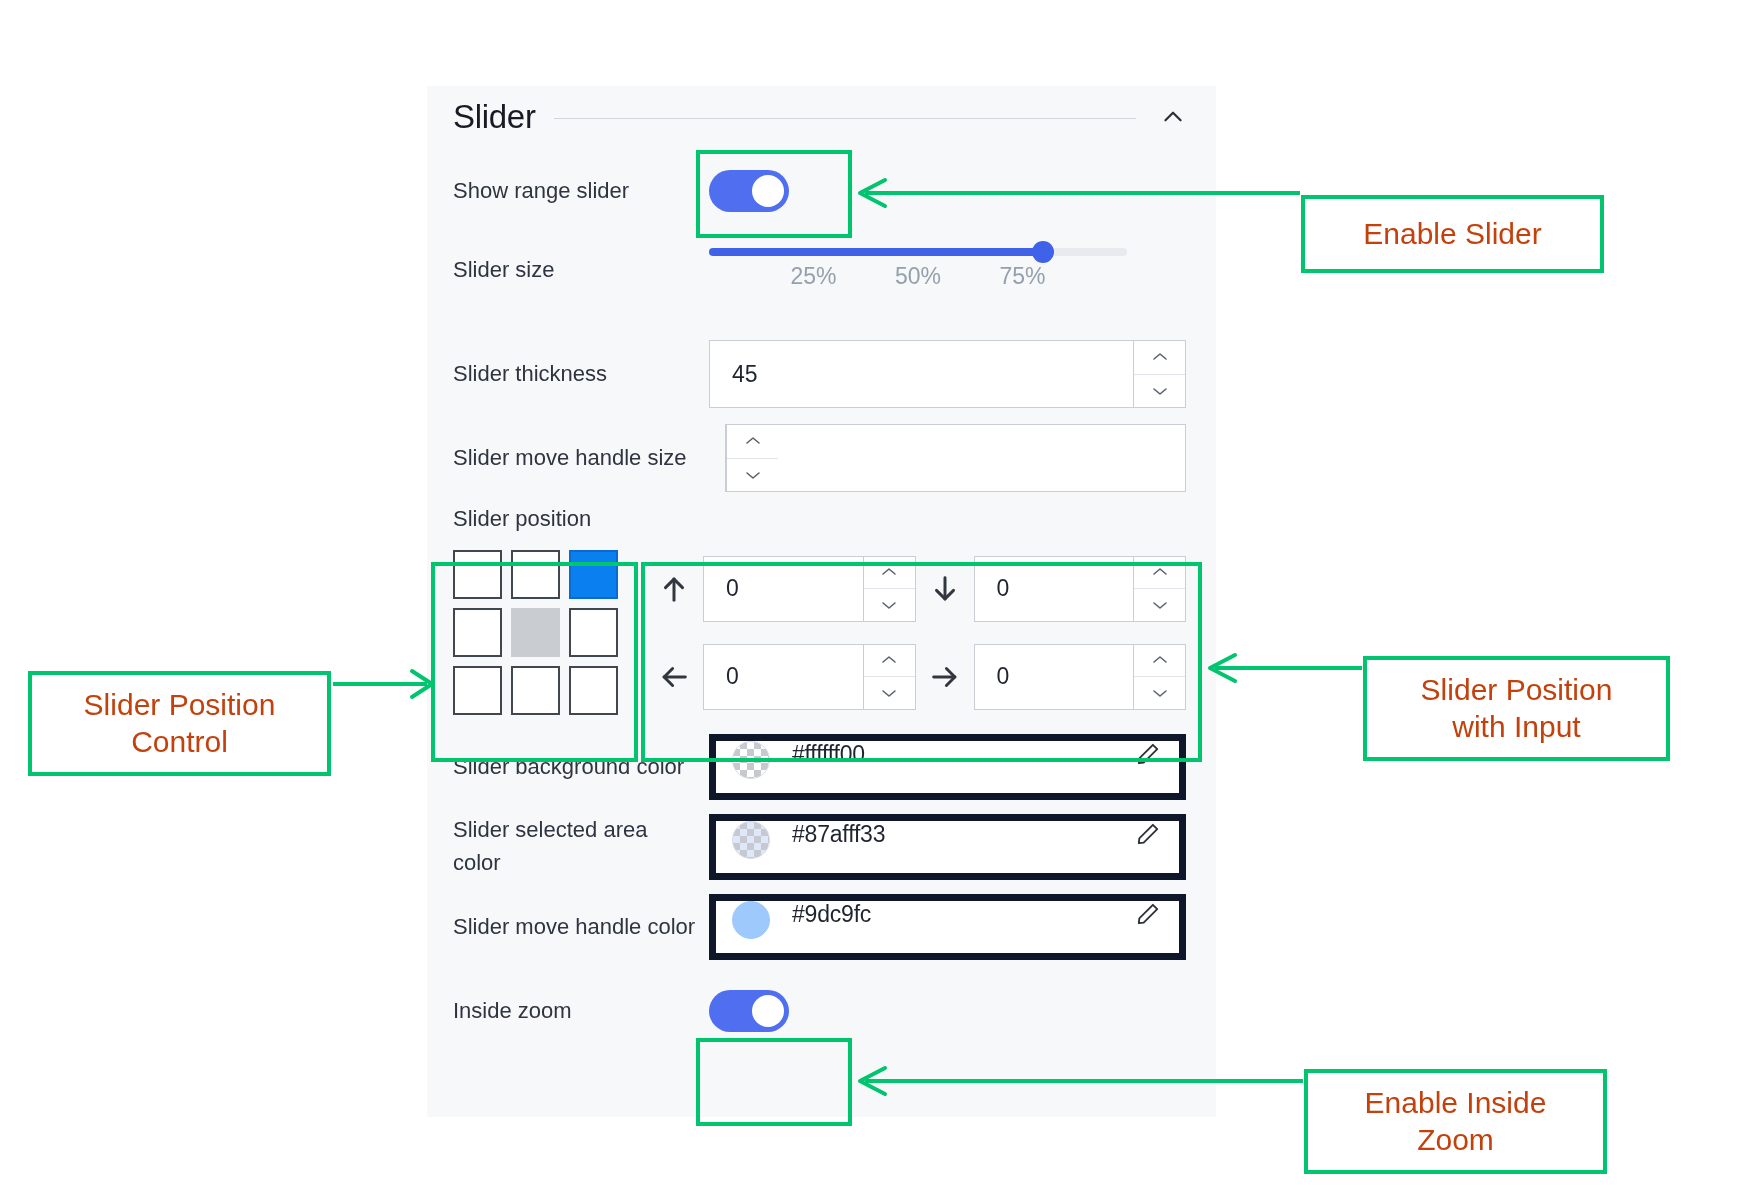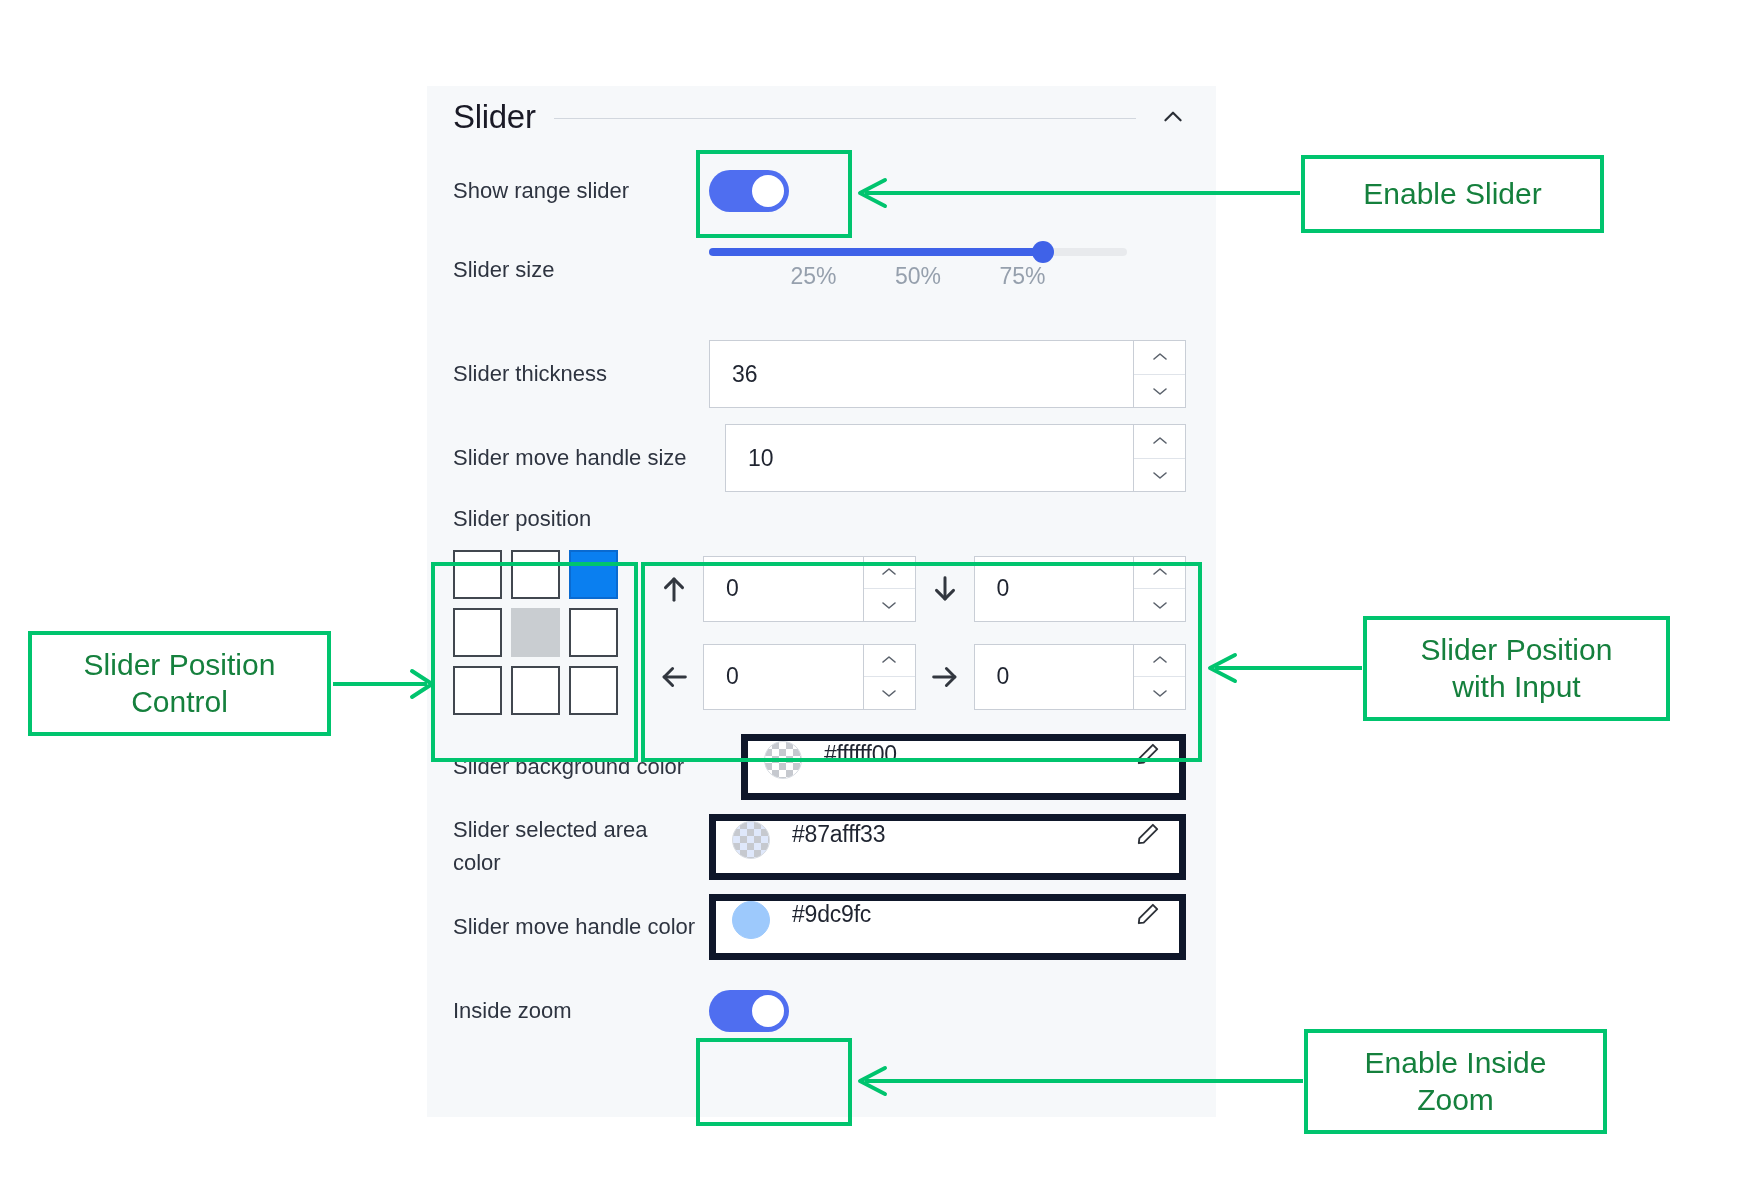--- a/index.html
+++ b/index.html
@@ -144,22 +144,23 @@
   }
   .pencil { width: 26px; height: 26px; flex: 0 0 auto; }
 
   
   .anno-box {
     position: absolute;
     border: 4px solid #00c46e;
     background: #ffffff;
     display: flex; align-items: center; justify-content: center;
     text-align: center;
-    font-size: 30px; color: #15803d; line-height: 1.22;
+    font-size: 30px; color: #c2410c; line-height: 1.22;
     padding: 11px 10px;
+    margin-top: 40px;
   }
   .hl {
     position: absolute;
     border: 4px solid #00c46e;
     pointer-events: none;
   }
   .conn { position: absolute; }
 </style>
 </head>
 <body>
@@ -201,42 +202,41 @@
               <span style="left: 75%;">75%</span>
             </div>
         </div>
       </div>
     </div>
 
     <div class="row" style="height:84px;">
       <div class="row-label">Slider thickness</div>
       <div class="row-ctl">
         <div class="numfield">
-          <div class="val">36</div>
+          <div class="val">45</div>
           <div class="spin">
             <div>
               <svg class="caret" viewBox="0 0 20 12" fill="none" stroke="#5b626c" stroke-width="1.6" stroke-linecap="round" stroke-linejoin="round">
                   <polyline points="4,8 10,3 16,8"></polyline>
                 </svg>
             </div>
             <div>
               <svg class="caret" viewBox="0 0 20 12" fill="none" stroke="#5b626c" stroke-width="1.6" stroke-linecap="round" stroke-linejoin="round">
                   <polyline points="4,4 10,9 16,4"></polyline>
                 </svg>
             </div>
           </div>
         </div>
       </div>
     </div>
 
     <div class="row" style="height:84px;gap:16px;">
       <div class="row-label">Slider move handle size</div>
       <div class="row-ctl">
         <div class="numfield">
-          <div class="val">10</div>
           <div class="spin">
             <div>
               <svg class="caret" viewBox="0 0 20 12" fill="none" stroke="#5b626c" stroke-width="1.6" stroke-linecap="round" stroke-linejoin="round">
                   <polyline points="4,8 10,3 16,8"></polyline>
                 </svg>
             </div>
             <div>
               <svg class="caret" viewBox="0 0 20 12" fill="none" stroke="#5b626c" stroke-width="1.6" stroke-linecap="round" stroke-linejoin="round">
                   <polyline points="4,4 10,9 16,4"></polyline>
                 </svg>
@@ -350,21 +350,21 @@
             <div>
                 <svg class="caret" viewBox="0 0 20 12" fill="none" stroke="#5b626c" stroke-width="1.6" stroke-linecap="round" stroke-linejoin="round">
                   <polyline points="4,4 10,9 16,4"></polyline>
                 </svg>
               </div>
           </div>
         </div>
       </div>
     </div>
 
-    <div class="row" style="height:80px;gap:32px;">
+    <div class="row" style="height:80px;">
       <div class="row-label">Slider background color</div>
       <div class="row-ctl">
         <div class="colorfield">
           <span class="swatch"></span>
           <span class="colorval">#ffffff00</span>
           <span class="pencil">
             <svg viewBox="0 0 24 24" width="26" height="26" fill="none" stroke="#2c3138" stroke-width="1.7" stroke-linecap="round" stroke-linejoin="round">
                 <path d="M16.5 3.5l4 4L8 20l-4.5.5L4 16z"></path>
               </svg>
           </span>

